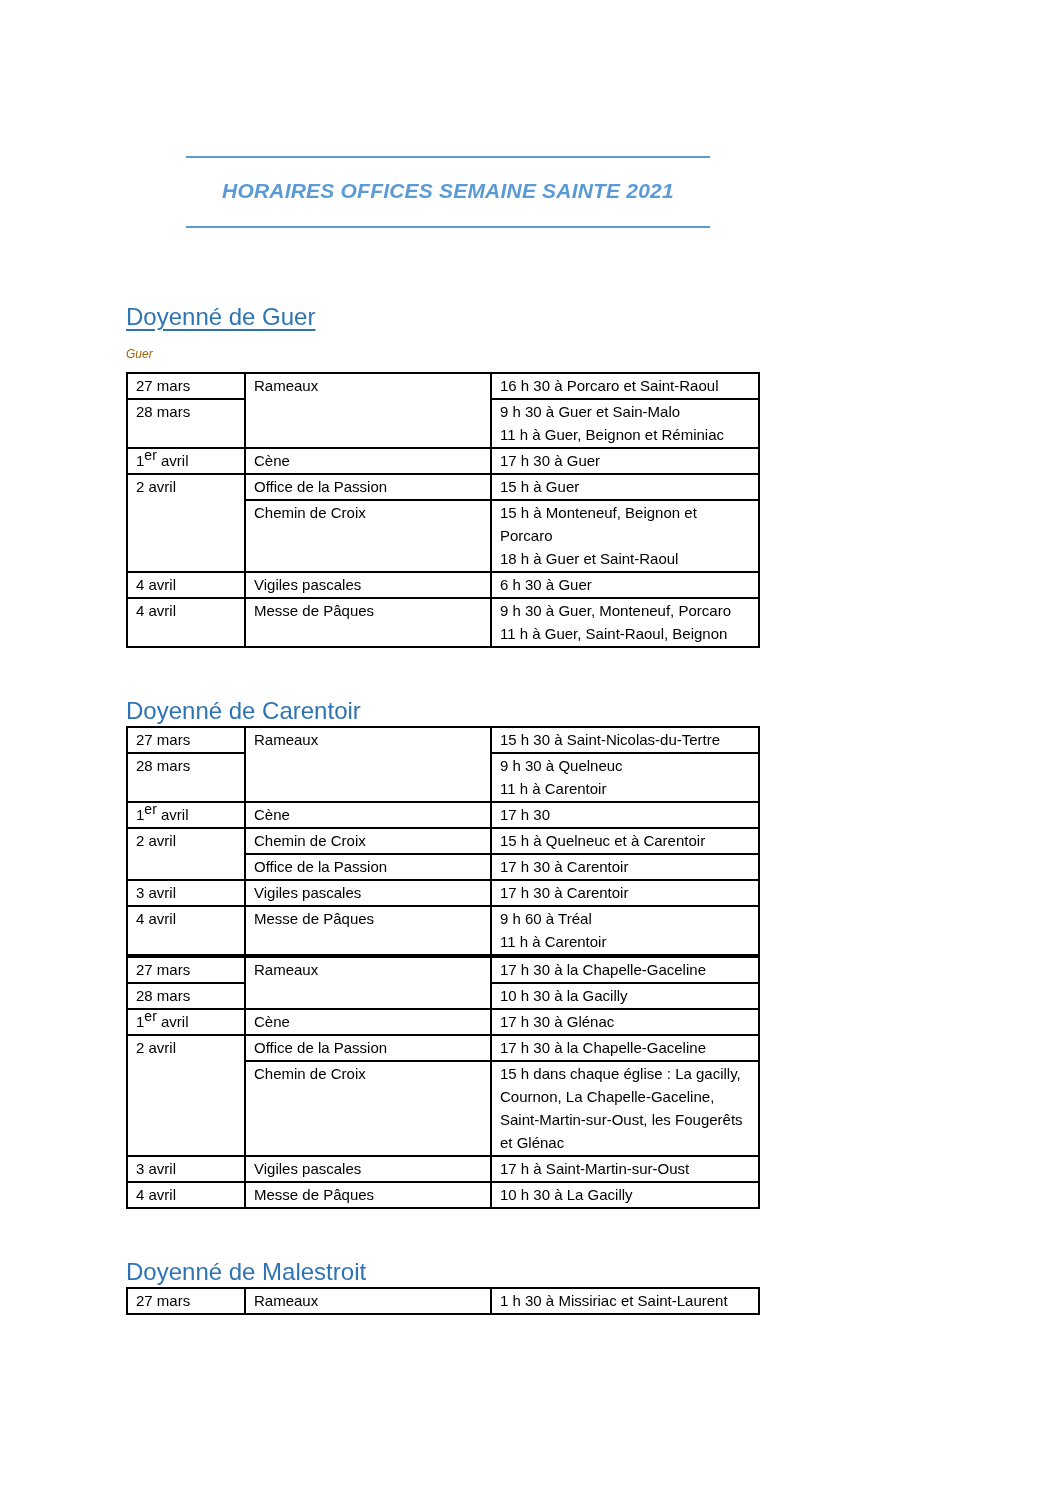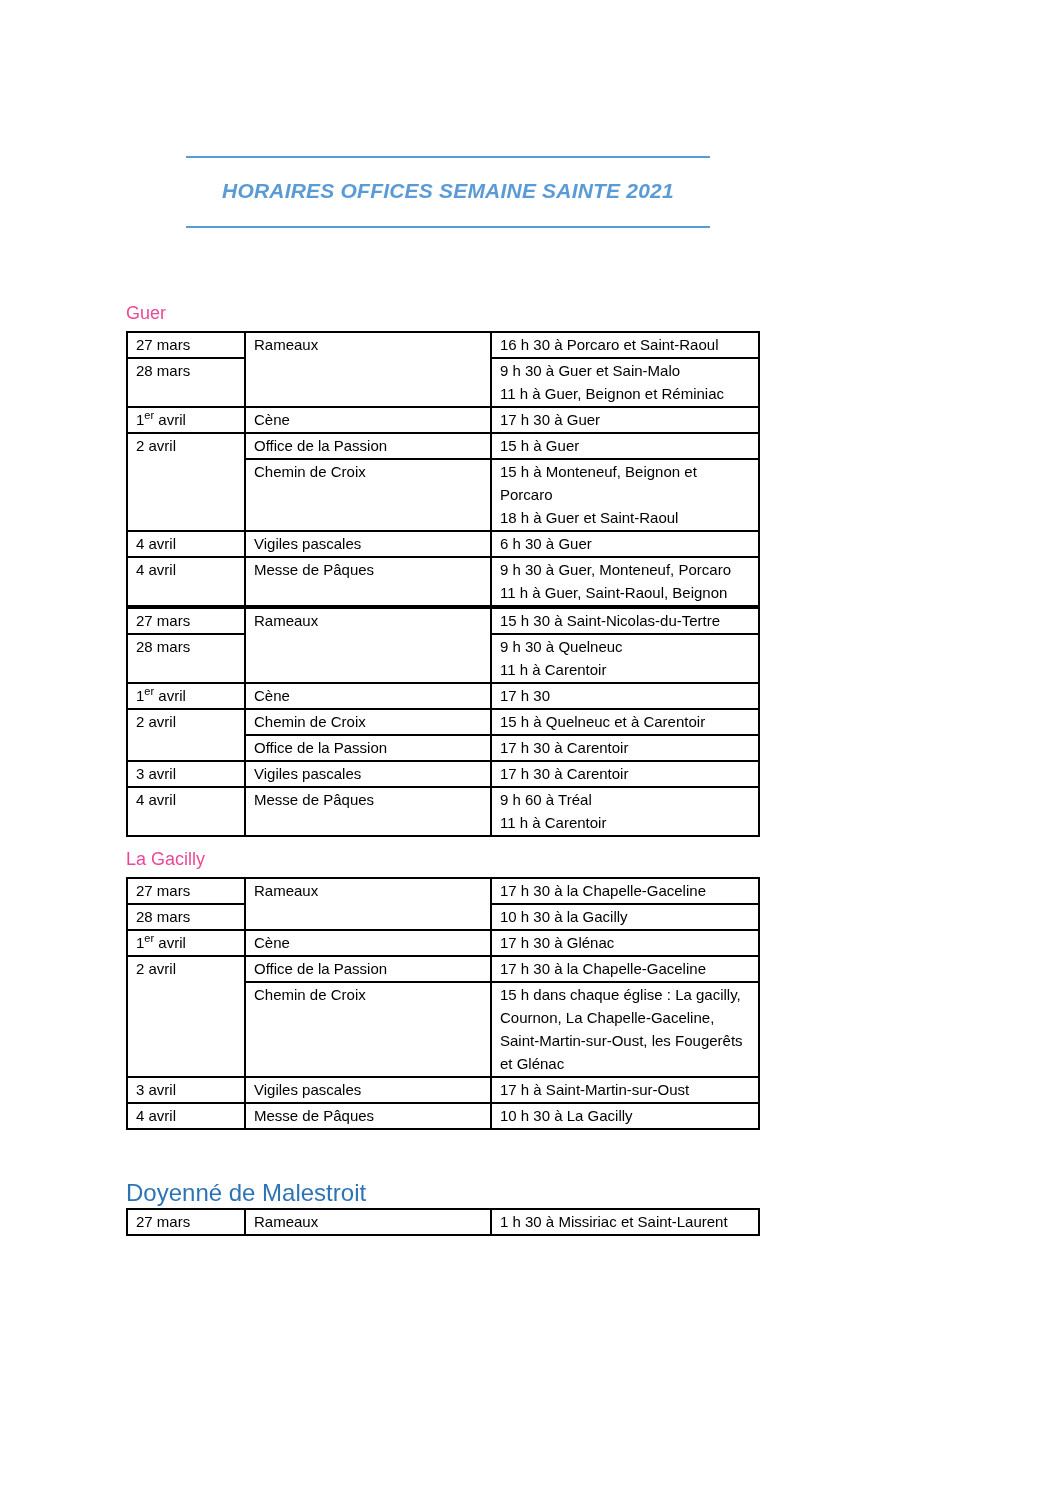--- a/index.html
+++ b/index.html
@@ -38,58 +38,60 @@
     margin: 48px 0 0 0;
     line-height: 30px;
   }
   .sec-heading:first-child { margin-top: 0; }
   .sec-heading.underlined {
     text-decoration: underline;
     text-decoration-thickness: 2px;
     text-underline-offset: 4px;
   }
   .sub-heading {
-    font-size: 18px;
+    font-size: 12px;
     font-weight: 400;
-    color: #ec4899;
+    color: #a16207;
     margin: 11px 0 7px 0;
     line-height: 22px;
+    font-style: italic;
   }
   table.schedule {
     border-collapse: collapse;
     width: 100%;
     table-layout: fixed;
   }
   table.schedule td {
     border: 2px solid #000000;
     vertical-align: top;
     font-size: 15px;
     font-weight: 400;
     line-height: 23px;
     padding: 0 8px 1px 8px;
     overflow: hidden;
   }
   td.col-date  { width: 118px; }
   td.col-office{ width: 246px; }
   td.col-times { }
   sup.ord {
-    font-size: 11px;
+    font-size: 14px;
     vertical-align: super;
     line-height: 0;
   }
 </style>
 </head>
 <body>
 
 <div class="page">
   <div class="content">
     <header class="title-block">
       <div class="doc-title">HORAIRES OFFICES SEMAINE SAINTE 2021</div>
     </header>
     <div id="sections">
+        <h2 class="sec-heading underlined">Doyenné de Guer</h2>
         <h3 class="sub-heading">Guer</h3>
         <table class="schedule">
           <tbody>
             <tr>
               <td class="col-date">27 mars</td>
               <td class="col-office" rowspan="2">Rameaux</td>
               <td class="col-times">
                 <div>16 h 30 à Porcaro et Saint-Raoul</div>
               </td>
             </tr>
@@ -131,20 +133,21 @@
             <tr>
               <td class="col-date">4 avril</td>
               <td class="col-office">Messe de Pâques</td>
               <td class="col-times">
                 <div>9 h 30 à Guer, Monteneuf, Porcaro</div>
                 <div>11 h à Guer, Saint-Raoul, Beignon</div>
               </td>
             </tr>
           </tbody>
         </table>
+        <h2 class="sec-heading">Doyenné de Carentoir</h2>
         <table class="schedule">
           <tbody>
             <tr>
               <td class="col-date">27 mars</td>
               <td class="col-office" rowspan="2">Rameaux</td>
               <td class="col-times">
                 <div>15 h 30 à Saint-Nicolas-du-Tertre</div>
               </td>
             </tr>
             <tr>
@@ -184,21 +187,20 @@
             <tr>
               <td class="col-date">4 avril</td>
               <td class="col-office">Messe de Pâques</td>
               <td class="col-times">
                 <div>9 h 60 à Tréal</div>
                 <div>11 h à Carentoir</div>
               </td>
             </tr>
           </tbody>
         </table>
-        <h3 class="sub-heading">La Gacilly</h3>
         <table class="schedule">
           <tbody>
             <tr>
               <td class="col-date">27 mars</td>
               <td class="col-office" rowspan="2">Rameaux</td>
               <td class="col-times">
                 <div>17 h 30 à la Chapelle-Gaceline</div>
               </td>
             </tr>
             <tr>

